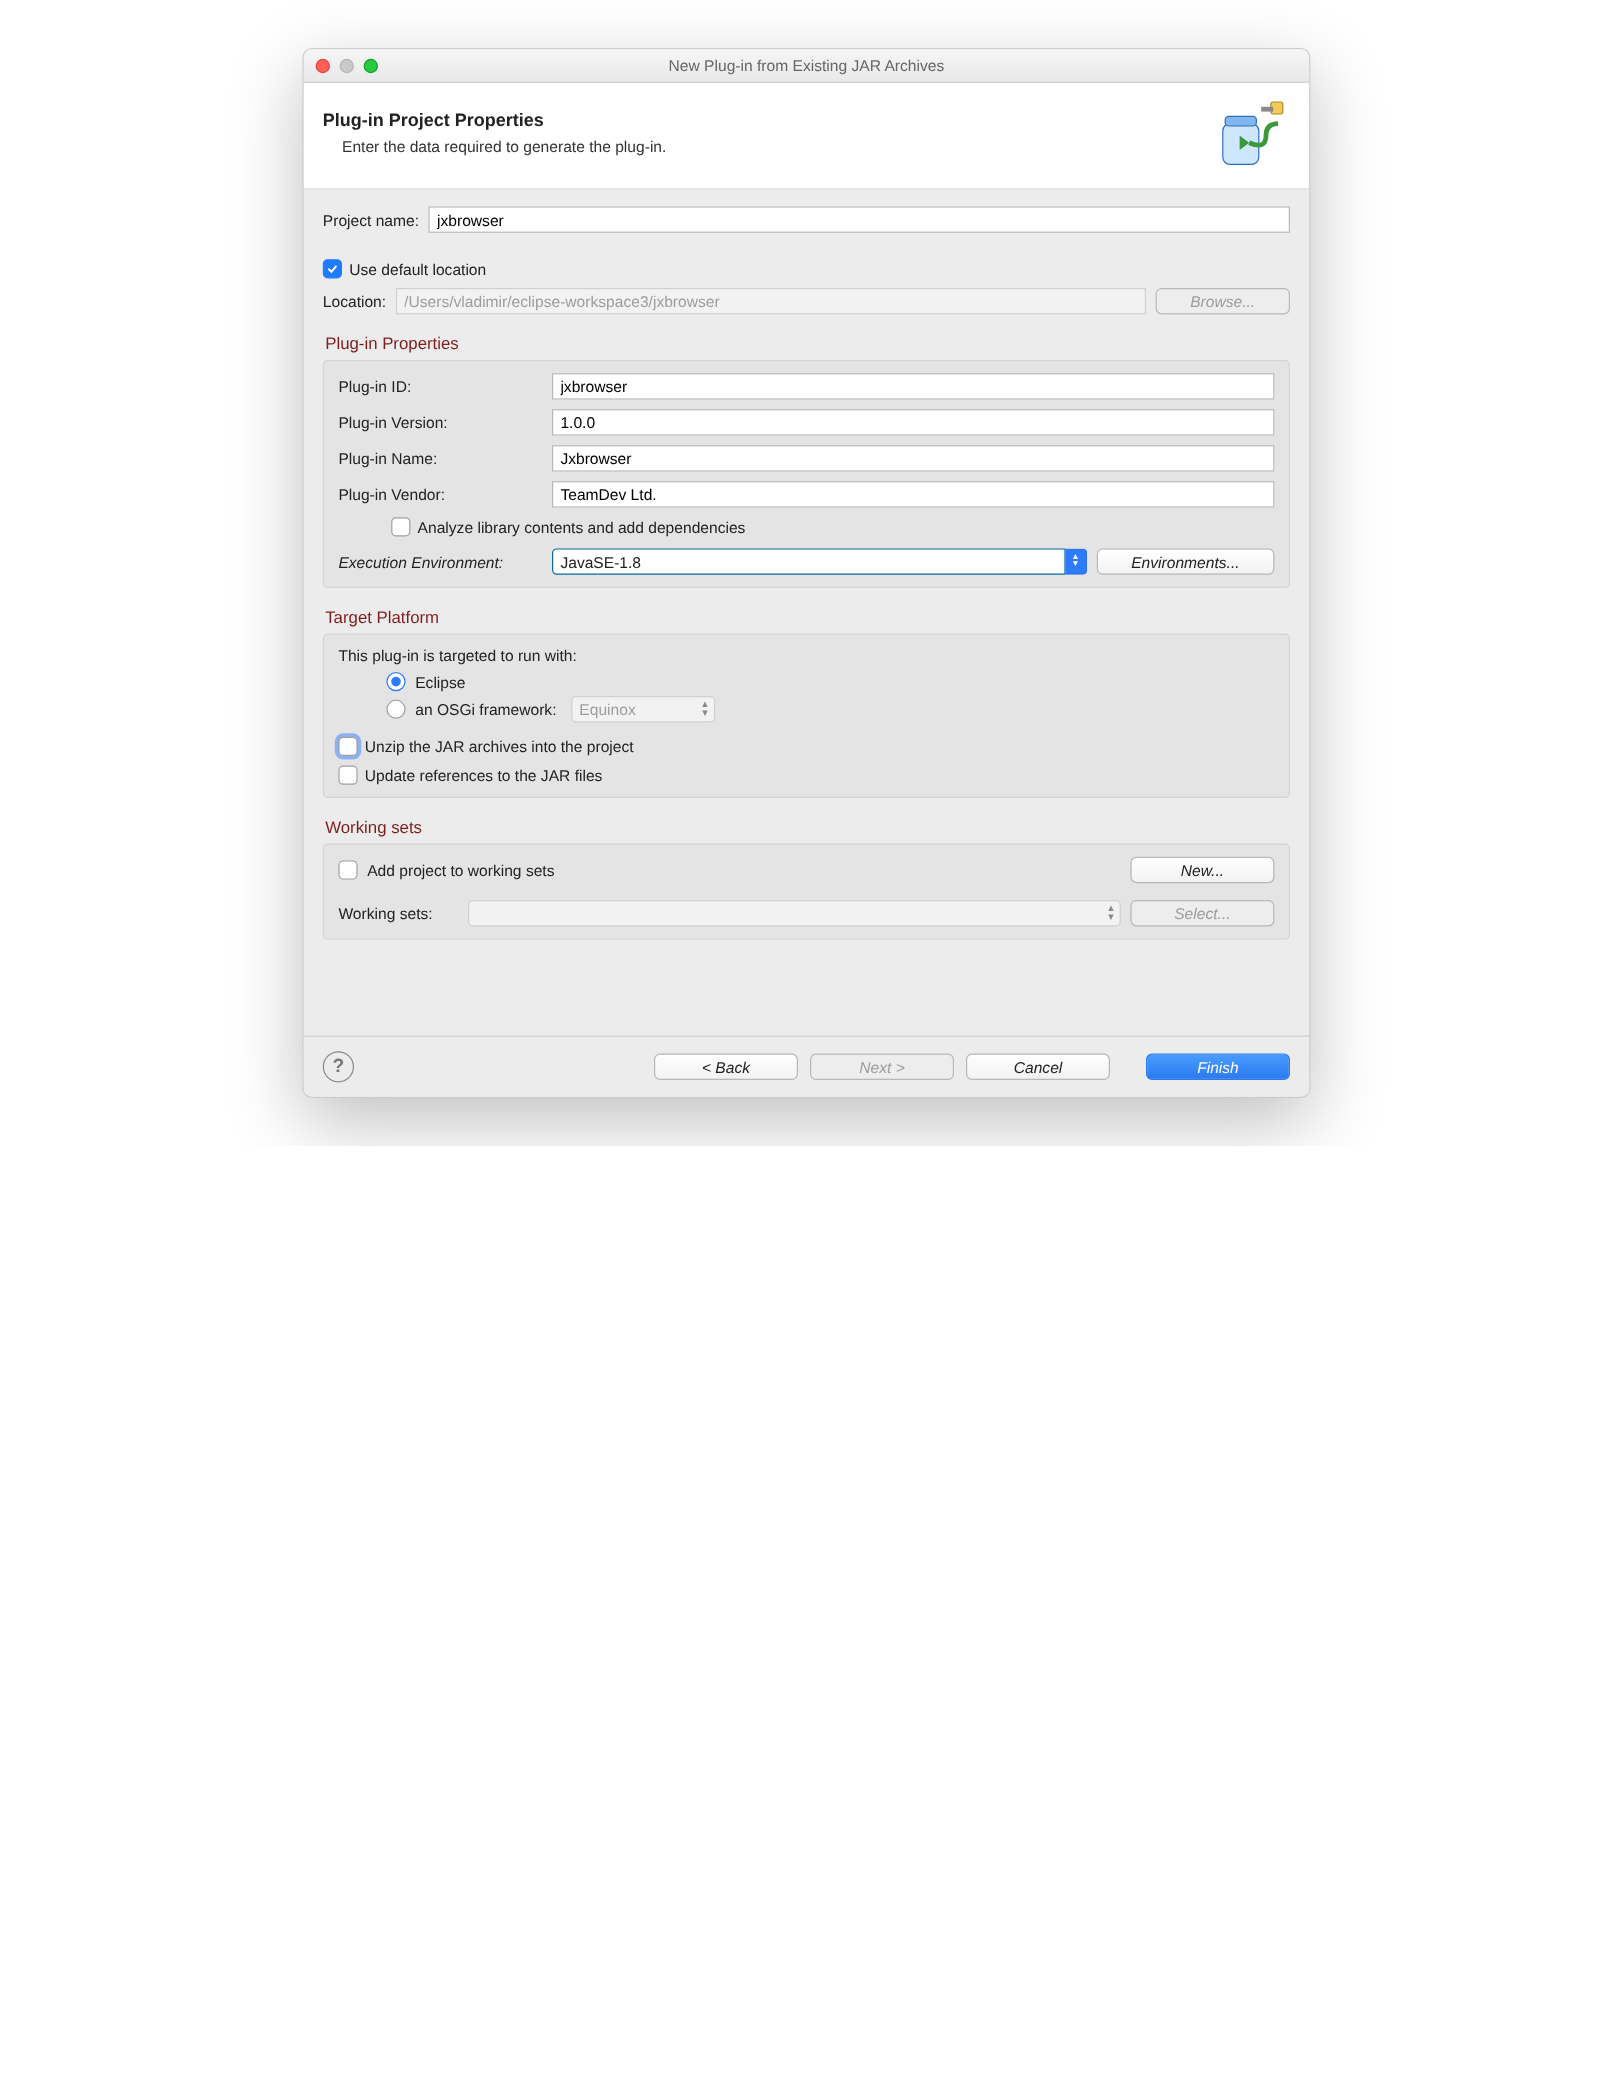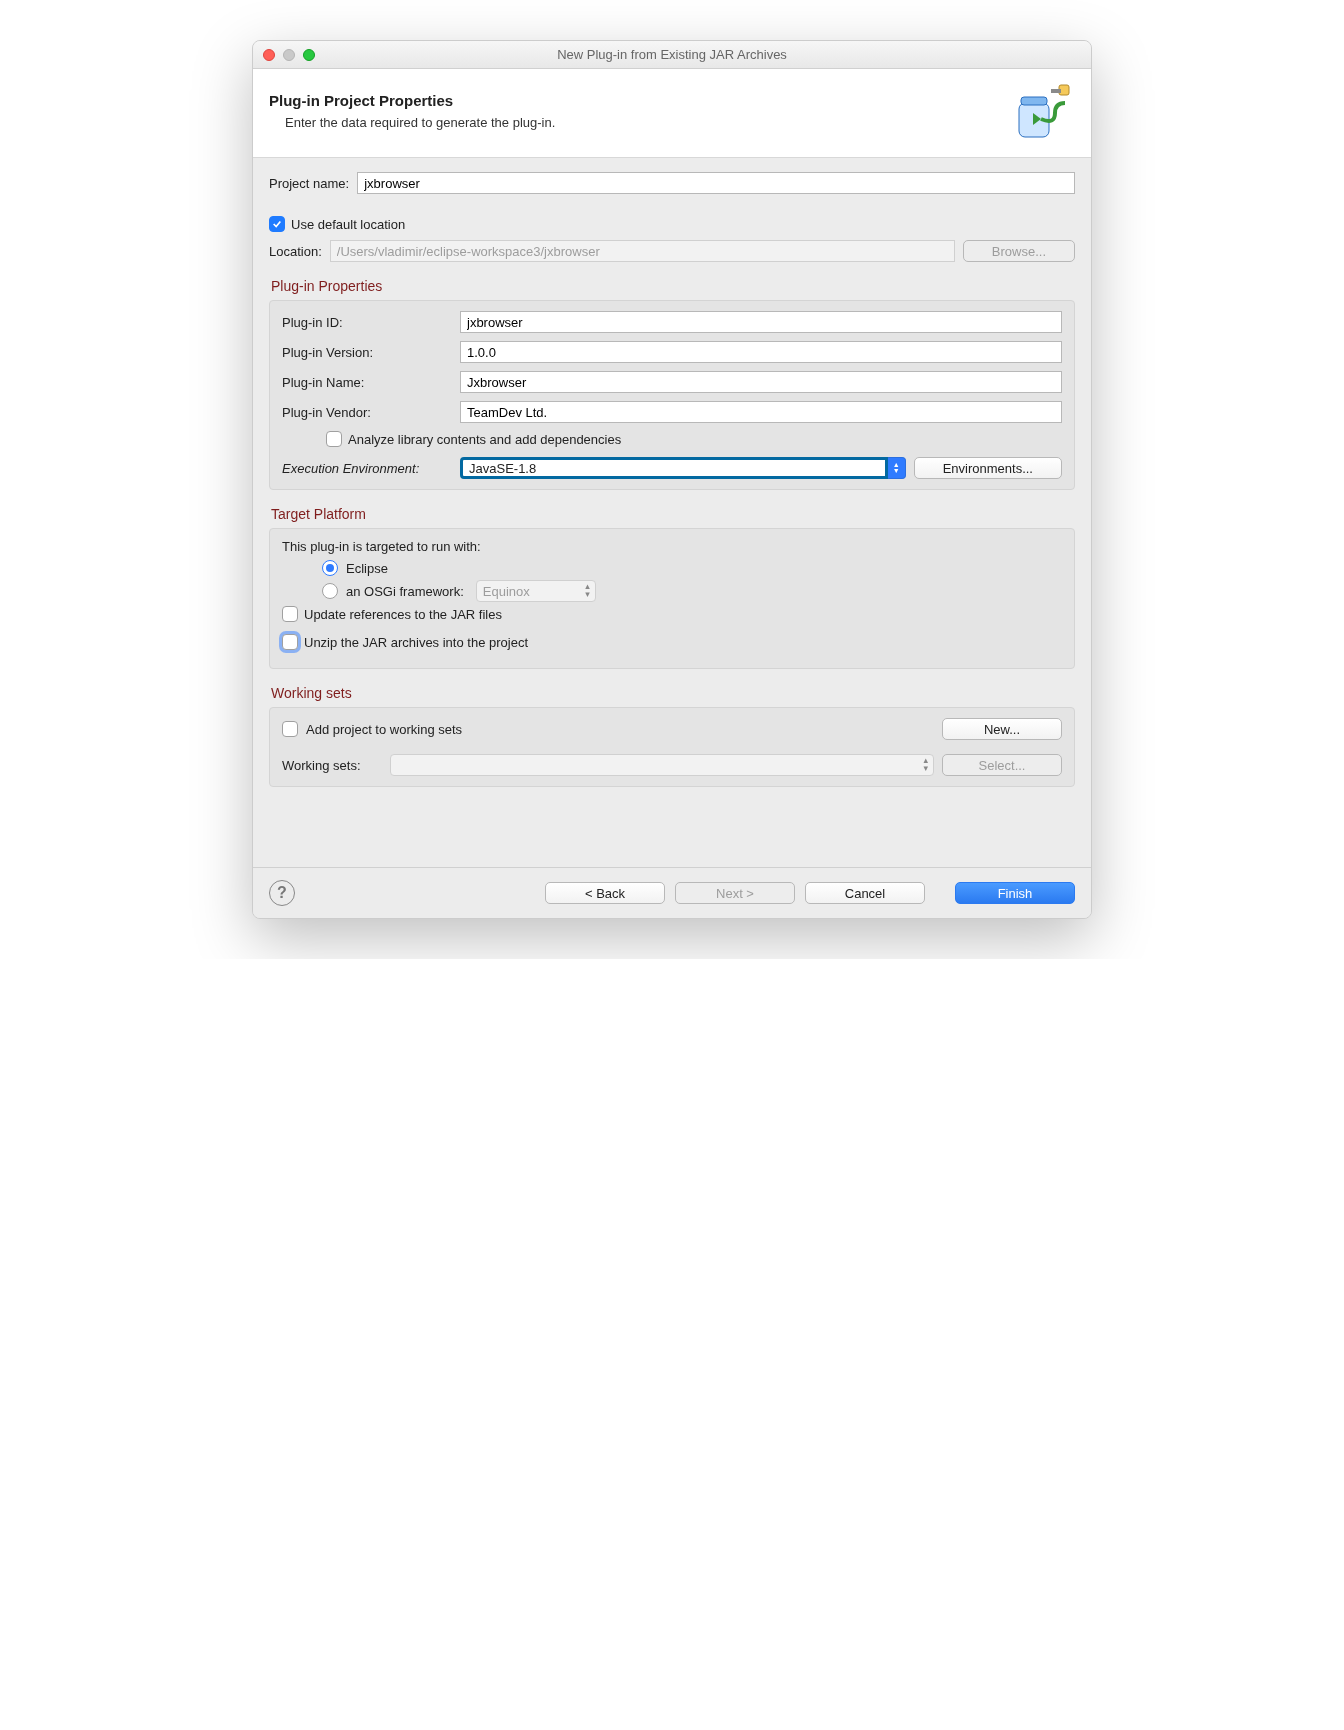--- a/index.html
+++ b/index.html
@@ -92,41 +92,42 @@
   .btn {
     height:22px;
     min-width:110px;
     padding:0 28px;
     background:linear-gradient(#fff,#f2f2f2);
     border:1px solid #b8b8b8;
     border-radius:5px;
     font-size:13px;
     color:#222;
     cursor:pointer;
+    font-style:italic;
   }
   .btn:disabled, .btn.disabled {
     color:#9d9d9d;
     background:#ededed;
     cursor:default;
   }
   .btn.primary {
     background:linear-gradient(#4a9bff,#2b7af0);
     border-color:#2b7af0;
     color:#fff;
   }
 
   .mac-select {
     position:relative;
     flex:1;
     height:22px;
     display:flex;
     align-items:center;
   }
   .mac-select .sel-face {
-    flex:1; height:22px; border:3px solid #0369a1; background:#fff;
+    flex:1; height:22px; border:1px solid #0369a1; background:#fff;
     border-radius:4px 0 0 4px; padding:2px 6px; font-size:13px;
     display:flex; align-items:center;
   }
   .mac-select .sel-btn {
     width:18px; height:22px; background:#2f7bff; border:1px solid #2b6fe0;
     border-left:none; border-radius:0 4px 4px 0;
     display:flex; flex-direction:column; align-items:center; justify-content:center;
   }
   .mac-select .sel-btn span {
     color:#fff; font-size:7px; line-height:6px;
@@ -267,27 +268,27 @@
           <span>an OSGi framework:</span>
           <div class="mac-select plain disabled" style="flex:none;width:120px;margin-left:4px;">
             <div class="sel-face">Equinox</div>
             <div class="stepper">
                 <span>▴</span>
                 <span>▾</span>
               </div>
           </div>
         </div>
 
+        <div class="checkbox-row" style="margin-top:12px;">
+          <span class="mac-check focus"></span>
+          <span>Unzip the JAR archives into the project</span>
+        </div>
         <div class="checkbox-row" style="margin-top:4px;margin-bottom:0;">
           <span class="mac-check"></span>
           <span>Update references to the JAR files</span>
-        </div>
-        <div class="checkbox-row" style="margin-top:12px;">
-          <span class="mac-check focus"></span>
-          <span>Unzip the JAR archives into the project</span>
         </div>
       </div>
     </div>
 
     <div class="group">
       <div class="group-title">Working sets</div>
       <div class="group-body">
         <div class="form-line" style="margin-bottom:14px;">
           <span class="mac-check"></span>
           <span style="flex:1;">Add project to working sets</span>

